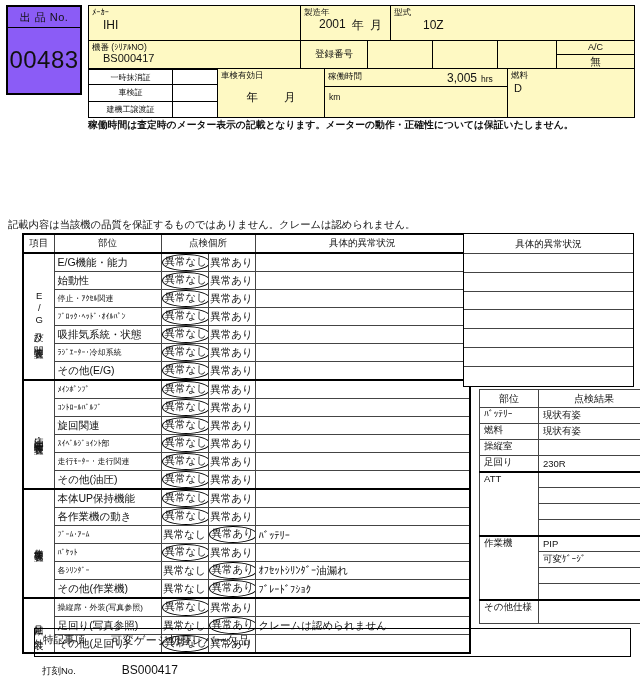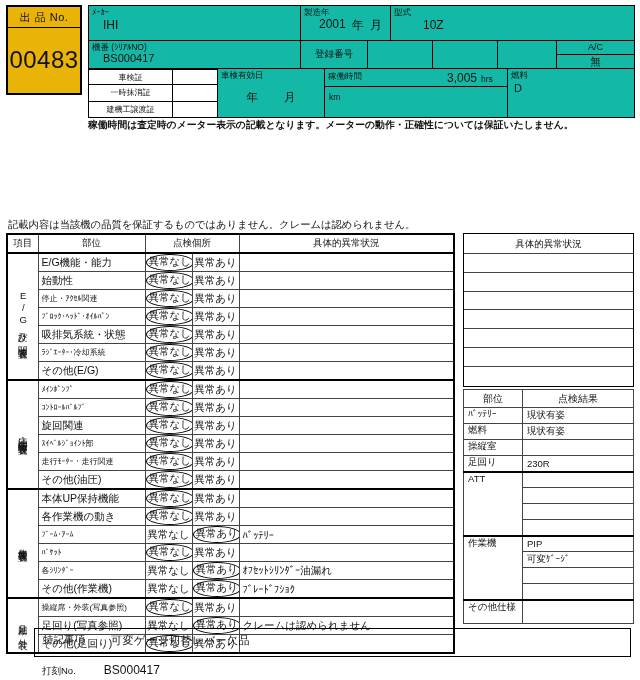--- a/index.html
+++ b/index.html
@@ -1,27 +1,27 @@
 <!DOCTYPE html>
 <html><head>
 <meta charset="utf-8">
 <style>
   html,body{margin:0;padding:0;background:#fff;}
   body{width:640px;height:680px;font-family:"Liberation Sans","DejaVu Sans",sans-serif;color:#111;}
   .sheet{position:relative;width:640px;height:680px;background:#fff;overflow:hidden;}
 
   
-  .exhibit-box{position:absolute;left:6px;top:5px;width:76px;height:90px;border:2px solid #000;box-sizing:border-box;background:#eab308;}
+  .exhibit-box{position:absolute;left:6px;top:5px;width:76px;height:90px;border:2px solid #000;box-sizing:border-box;background:#8b5cf6;}
   .exhibit-head{height:20px;line-height:20px;text-align:center;font-size:11px;border-bottom:1.5px solid #000;letter-spacing:.5px;}
   .exhibit-num{text-align:center;font-size:24px;margin-top:18px;letter-spacing:.5px;}
 
   
   .htable{position:absolute;left:88px;top:5px;width:547px;box-sizing:border-box;}
   .hrow{display:flex;}
-  .hcell{border:1px solid #000;box-sizing:border-box;margin-left:-1px;margin-top:-1px;position:relative;background:#14b8a6;}
+  .hcell{border:1px solid #000;box-sizing:border-box;margin-left:-1px;margin-top:-1px;position:relative;background:#fef9c3;}
   .hrow:first-child .hcell{margin-top:0;}
   .hcell:first-child{margin-left:0;}
   .cell-label{font-size:8.5px;padding:2px 3px 0;line-height:1.1;white-space:nowrap;}
   .cell-value{font-size:12px;padding:1px 0 0 14px;white-space:nowrap;}
   .year-val{display:flex;justify-content:space-between;padding:0 8px 0 18px;font-size:12px;}
   .center-lab{display:flex;align-items:center;justify-content:center;font-size:9.5px;height:100%;}
   .ac-top{height:13px;line-height:13px;text-align:center;font-size:9px;border-bottom:1px solid #000;}
   .ac-bot{height:13px;line-height:13px;text-align:center;font-size:10.5px;}
   .doc-row{display:flex;height:16.3px;}
   .doc-label{width:85px;border:1px solid #000;box-sizing:border-box;margin-top:-1px;text-align:center;font-size:8px;line-height:15px;white-space:nowrap;overflow:hidden;}
@@ -32,21 +32,21 @@
   .hours-row2{display:flex;height:30px;}
   .hr-label{font-size:8.5px;padding:2px 3px 0;flex:1;}
   .hr-value{font-size:12px;padding-top:2px;text-align:right;}
   .hr-unit{width:24px;font-size:8.5px;padding:5px 2px 0 4px;}
   .fuel-value{font-size:11px;padding:2px 0 0 6px;}
 
   .meter-note{position:absolute;left:88px;top:119px;font-size:9.8px;white-space:nowrap;font-weight:bold;}
   .disclaimer{position:absolute;left:8px;top:218px;font-size:10.3px;white-space:nowrap;}
 
   
-  table{border-collapse:collapse;table-layout:fixed;}
+  table{border-collapse:collapse;table-layout:fixed;margin-left:16px;}
   .main-table{position:absolute;left:6px;top:233px;width:449px;border:2px solid #000;}
   .main-table th,.main-table td{border:1px solid #444;overflow:hidden;white-space:nowrap;box-sizing:border-box;}
   .main-table th{height:19px;font-size:9.5px;font-weight:normal;text-align:center;}
   .main-table td{height:16.9px;font-size:10.5px;padding:0 3px;}
   .cat-cell{text-align:center;vertical-align:middle;padding:0 !important;}
   .vert{writing-mode:vertical-rl;text-orientation:upright;margin:0 auto;font-size:9.5px;line-height:1.05;letter-spacing:1px;}
   .part-cell{padding-left:4px;}
   .part-cell.small{font-size:8px;}
   .chk-cell{text-align:center;font-size:9px;padding:0 !important;}
   .circle{display:inline-block;border:1.4px solid #000;border-radius:50%;padding:0 2px 1px 2px;}
@@ -65,21 +65,21 @@
   .result-table th{height:18px;font-size:10px;font-weight:normal;text-align:center;}
   .result-table td{height:16px;font-size:9.5px;padding:0 4px;}
   .result-table td.tall{height:24px;vertical-align:top;padding-top:0;}
   .result-table tr.grp-top td{border-top:2px solid #000;}
   .rpart{vertical-align:top;padding-top:1px;}
 
   
   .notes-box{position:absolute;left:34px;top:628px;width:597px;height:29px;border:1.5px solid #000;box-sizing:border-box;display:flex;align-items:flex-start;padding:4px 8px;gap:26px;}
   .notes-label{font-size:10.5px;white-space:nowrap;}
   .notes-value{font-size:11px;white-space:nowrap;letter-spacing:.5px;}
-  .stamp-row{position:absolute;left:42px;top:663px;display:flex;align-items:baseline;gap:28px;}
+  .stamp-row{position:absolute;left:42px;top:663px;display:flex;align-items:baseline;gap:46px;}
   .stamp-label{font-size:9.5px;}
   .stamp-value{font-size:12px;}
 </style>
 </head>
 <body>
 
 <div class="sheet">
 
   <div class="exhibit-box">
     <div class="exhibit-head">出 品 No.</div>
@@ -117,25 +117,25 @@
       <div class="hcell" style="width:66px;"></div>
       <div class="hcell" style="width:60px;"></div>
       <div class="hcell" style="flex:1;">
         <div class="ac-top">A/C</div>
         <div class="ac-bot">無</div>
       </div>
     </div>
     <div class="hrow" style="height:49px;">
       <div style="width:130px;box-sizing:border-box;">
         <div class="doc-row">
+          <div class="doc-label">一時抹消証</div>
+          <div class="doc-blank"></div>
+        </div>
+        <div class="doc-row">
           <div class="doc-label">車検証</div>
-          <div class="doc-blank"></div>
-        </div>
-        <div class="doc-row">
-          <div class="doc-label">一時抹消証</div>
           <div class="doc-blank"></div>
         </div>
         <div class="doc-row">
           <div class="doc-label">建機工譲渡証</div>
           <div class="doc-blank"></div>
         </div>
       </div>
       <div class="hcell" style="width:108px;margin-top:-1px;">
         <div class="cell-label">車検有効日</div>
         <div class="shaken-val">

